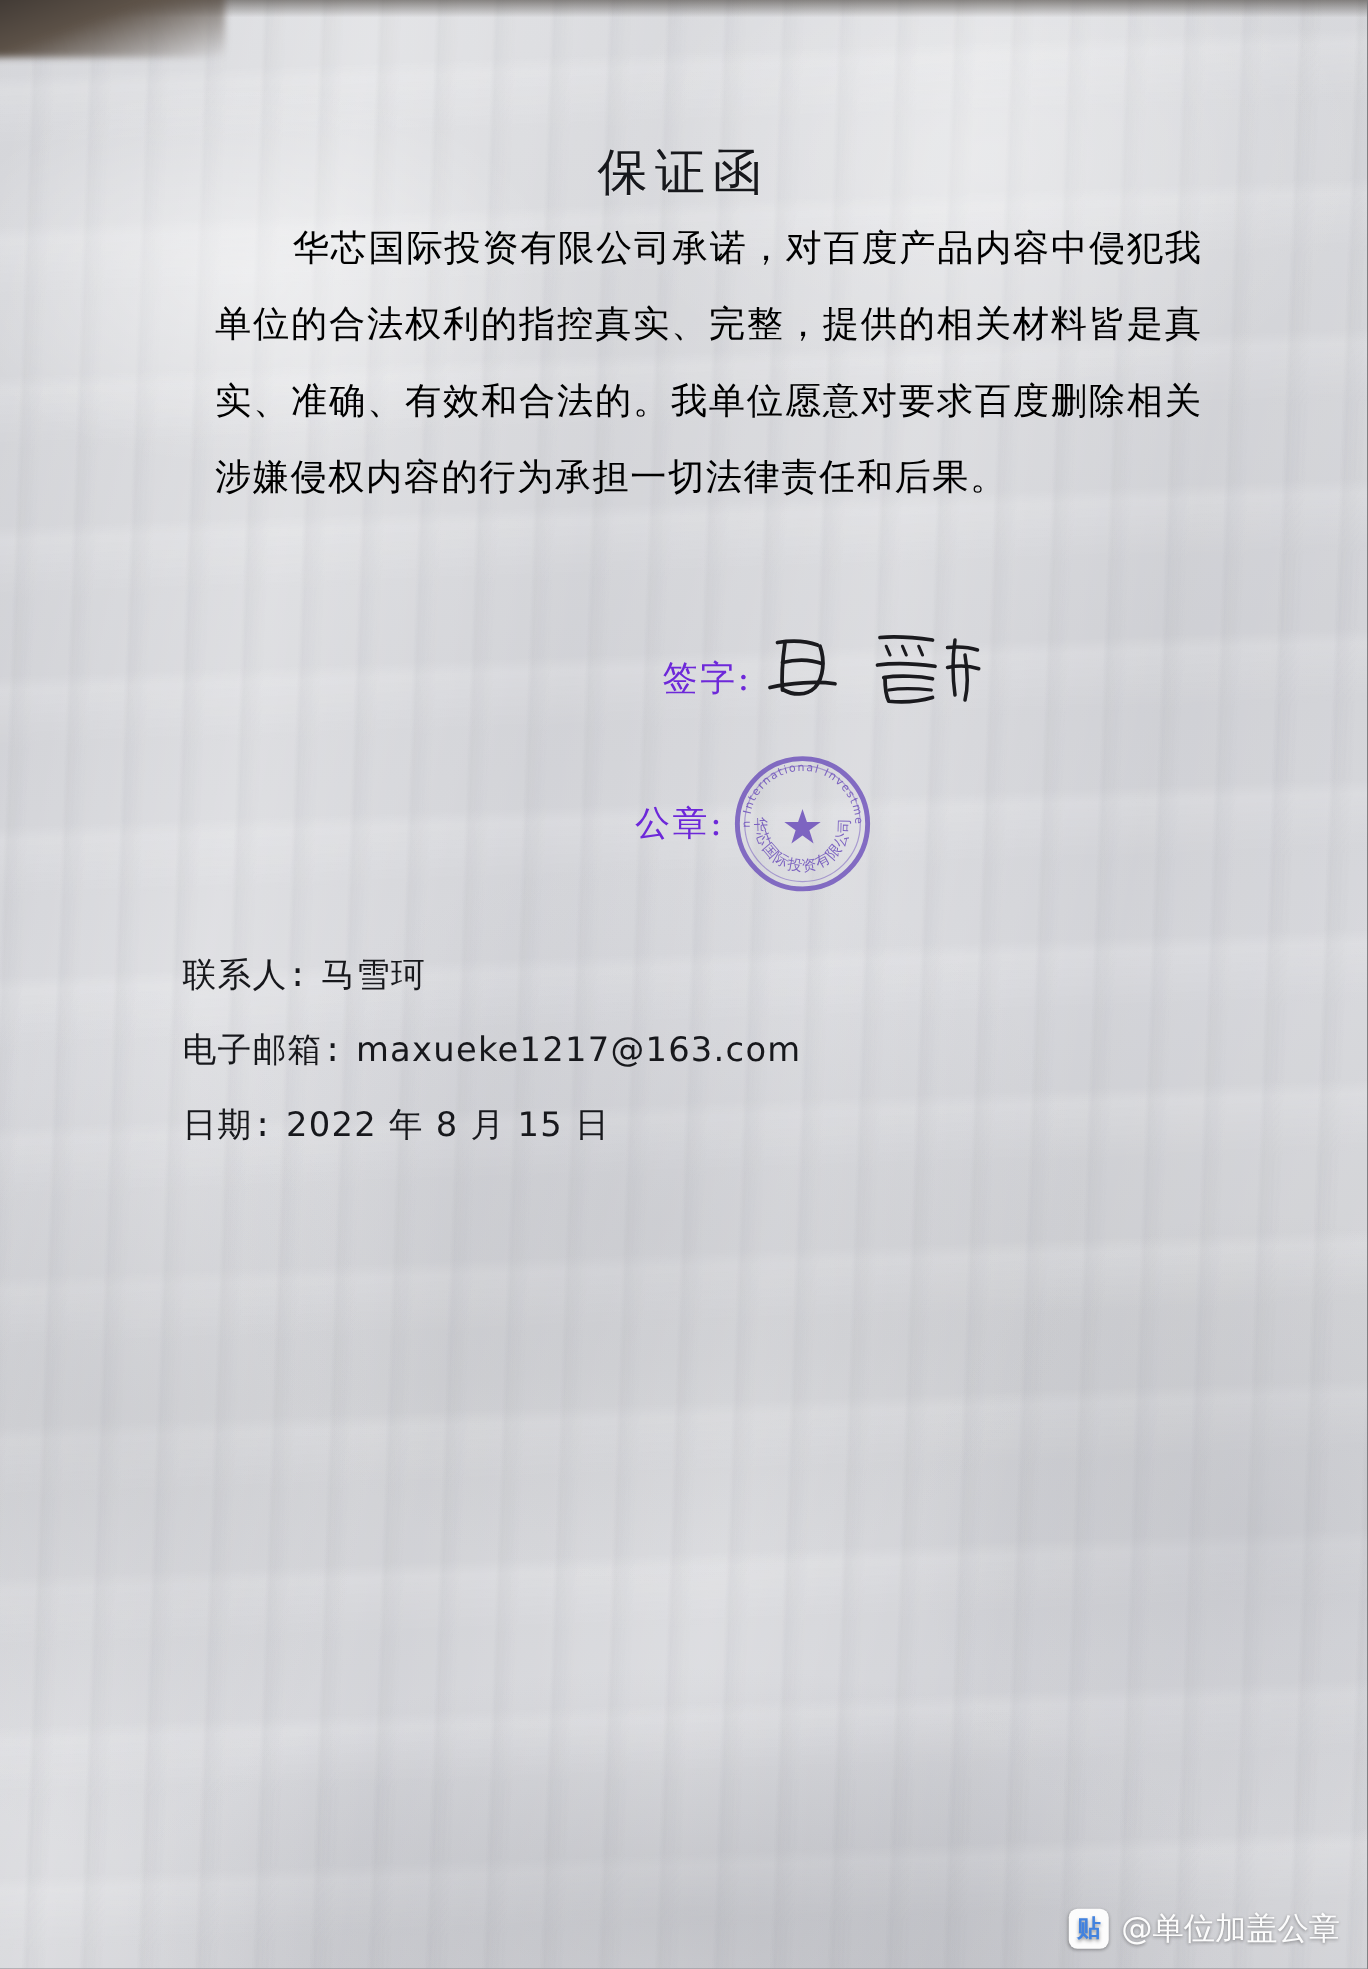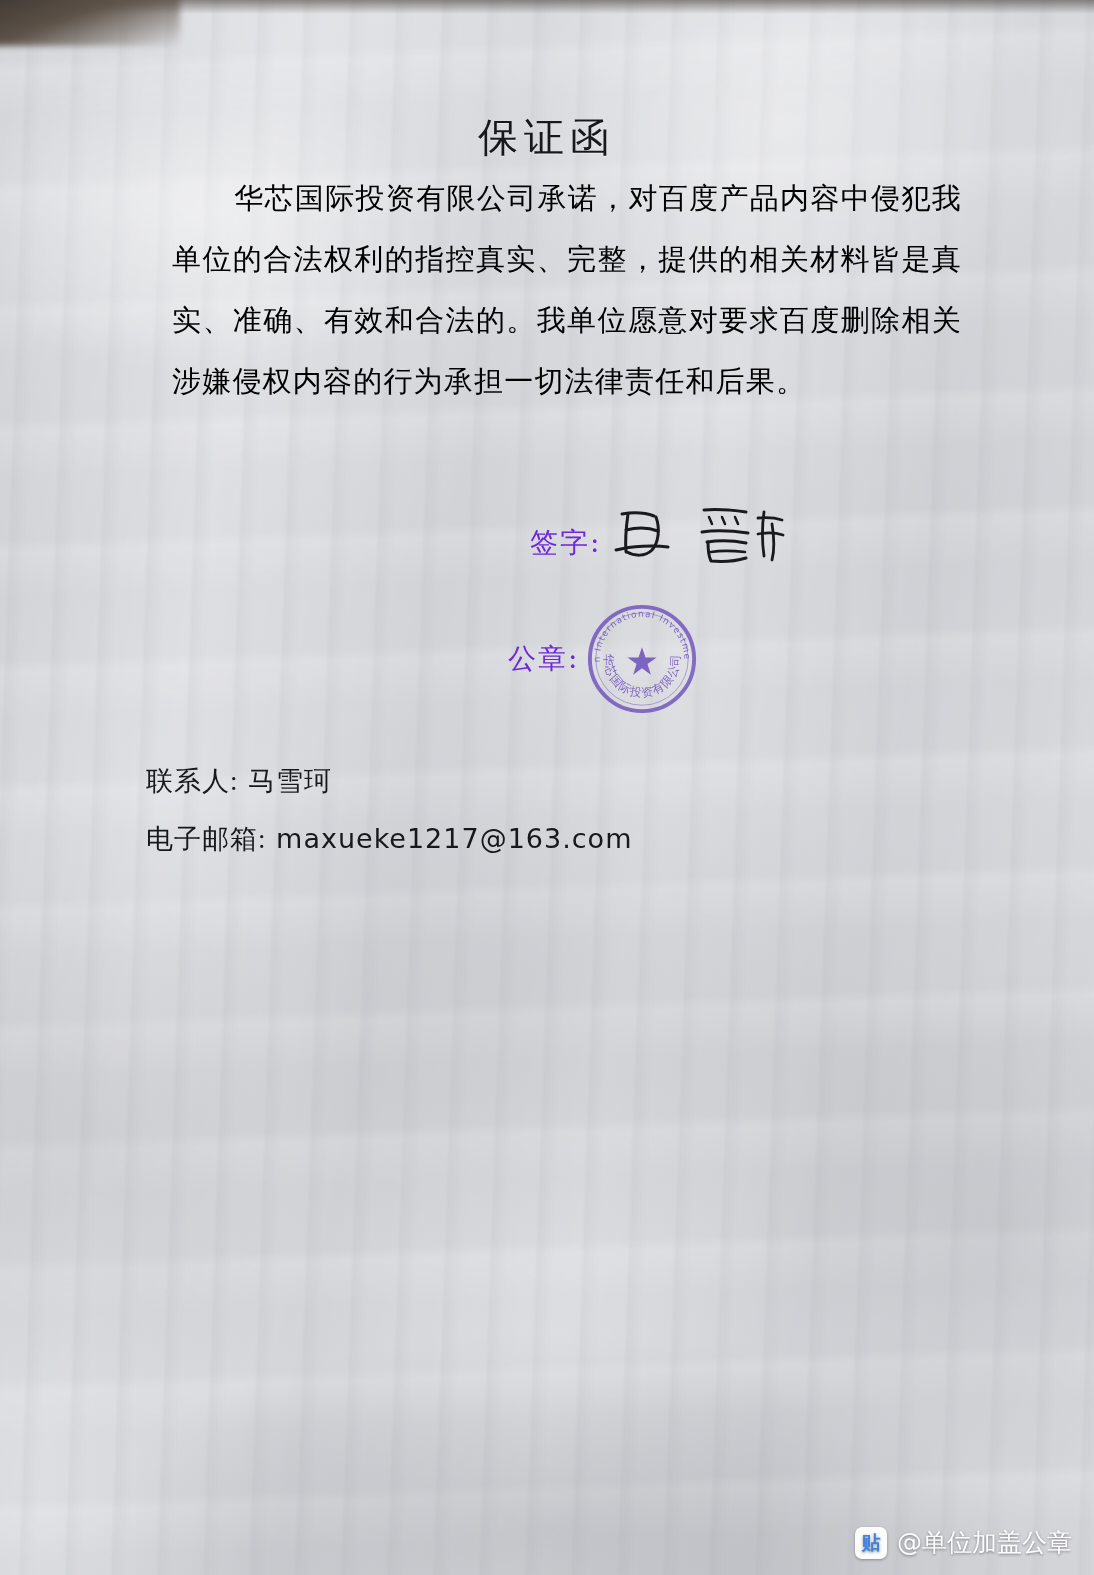--- a/index.html
+++ b/index.html
@@ -135,21 +135,21 @@
     position: absolute;
     left: 146px;
     top: 752px;
     font-family: "DejaVu Sans", sans-serif;
     font-size: 27px;
     line-height: 58px;
     letter-spacing: 1px;
     color: #17181c;
   }
   .contact-block .row { white-space: nowrap; }
-  .contact-block .lbl { font-family: Liberation Serif, serif; margin-top: 46px; }
+  .contact-block .lbl { font-family: Liberation Mono, monospace; margin-top: 46px; }
   .contact-block .val { font-family: "DejaVu Sans", sans-serif; }
 
   
   #watermark {
     position: absolute;
     right: 22px;
     bottom: 16px;
     display: flex;
     align-items: center;
     gap: 10px;
@@ -242,20 +242,24 @@
 
     <div class="contact-block">
       <div class="row">
         <span class="lbl">联系人:</span>
         <span class="val">马雪珂</span>
       </div>
       <div class="row">
         <span class="lbl">电子邮箱:</span>
         <span class="val">maxueke1217@163.com</span>
       </div>
+      <div class="row">
+        <span class="lbl">日期:</span>
+        <span class="val">2022 年 8 月 15 日</span>
+      </div>
     </div>
 
   </div>
 
   <div id="watermark">
     <div class="badge">贴</div>
     <div>@单位加盖公章</div>
   </div>
 
 </div>

